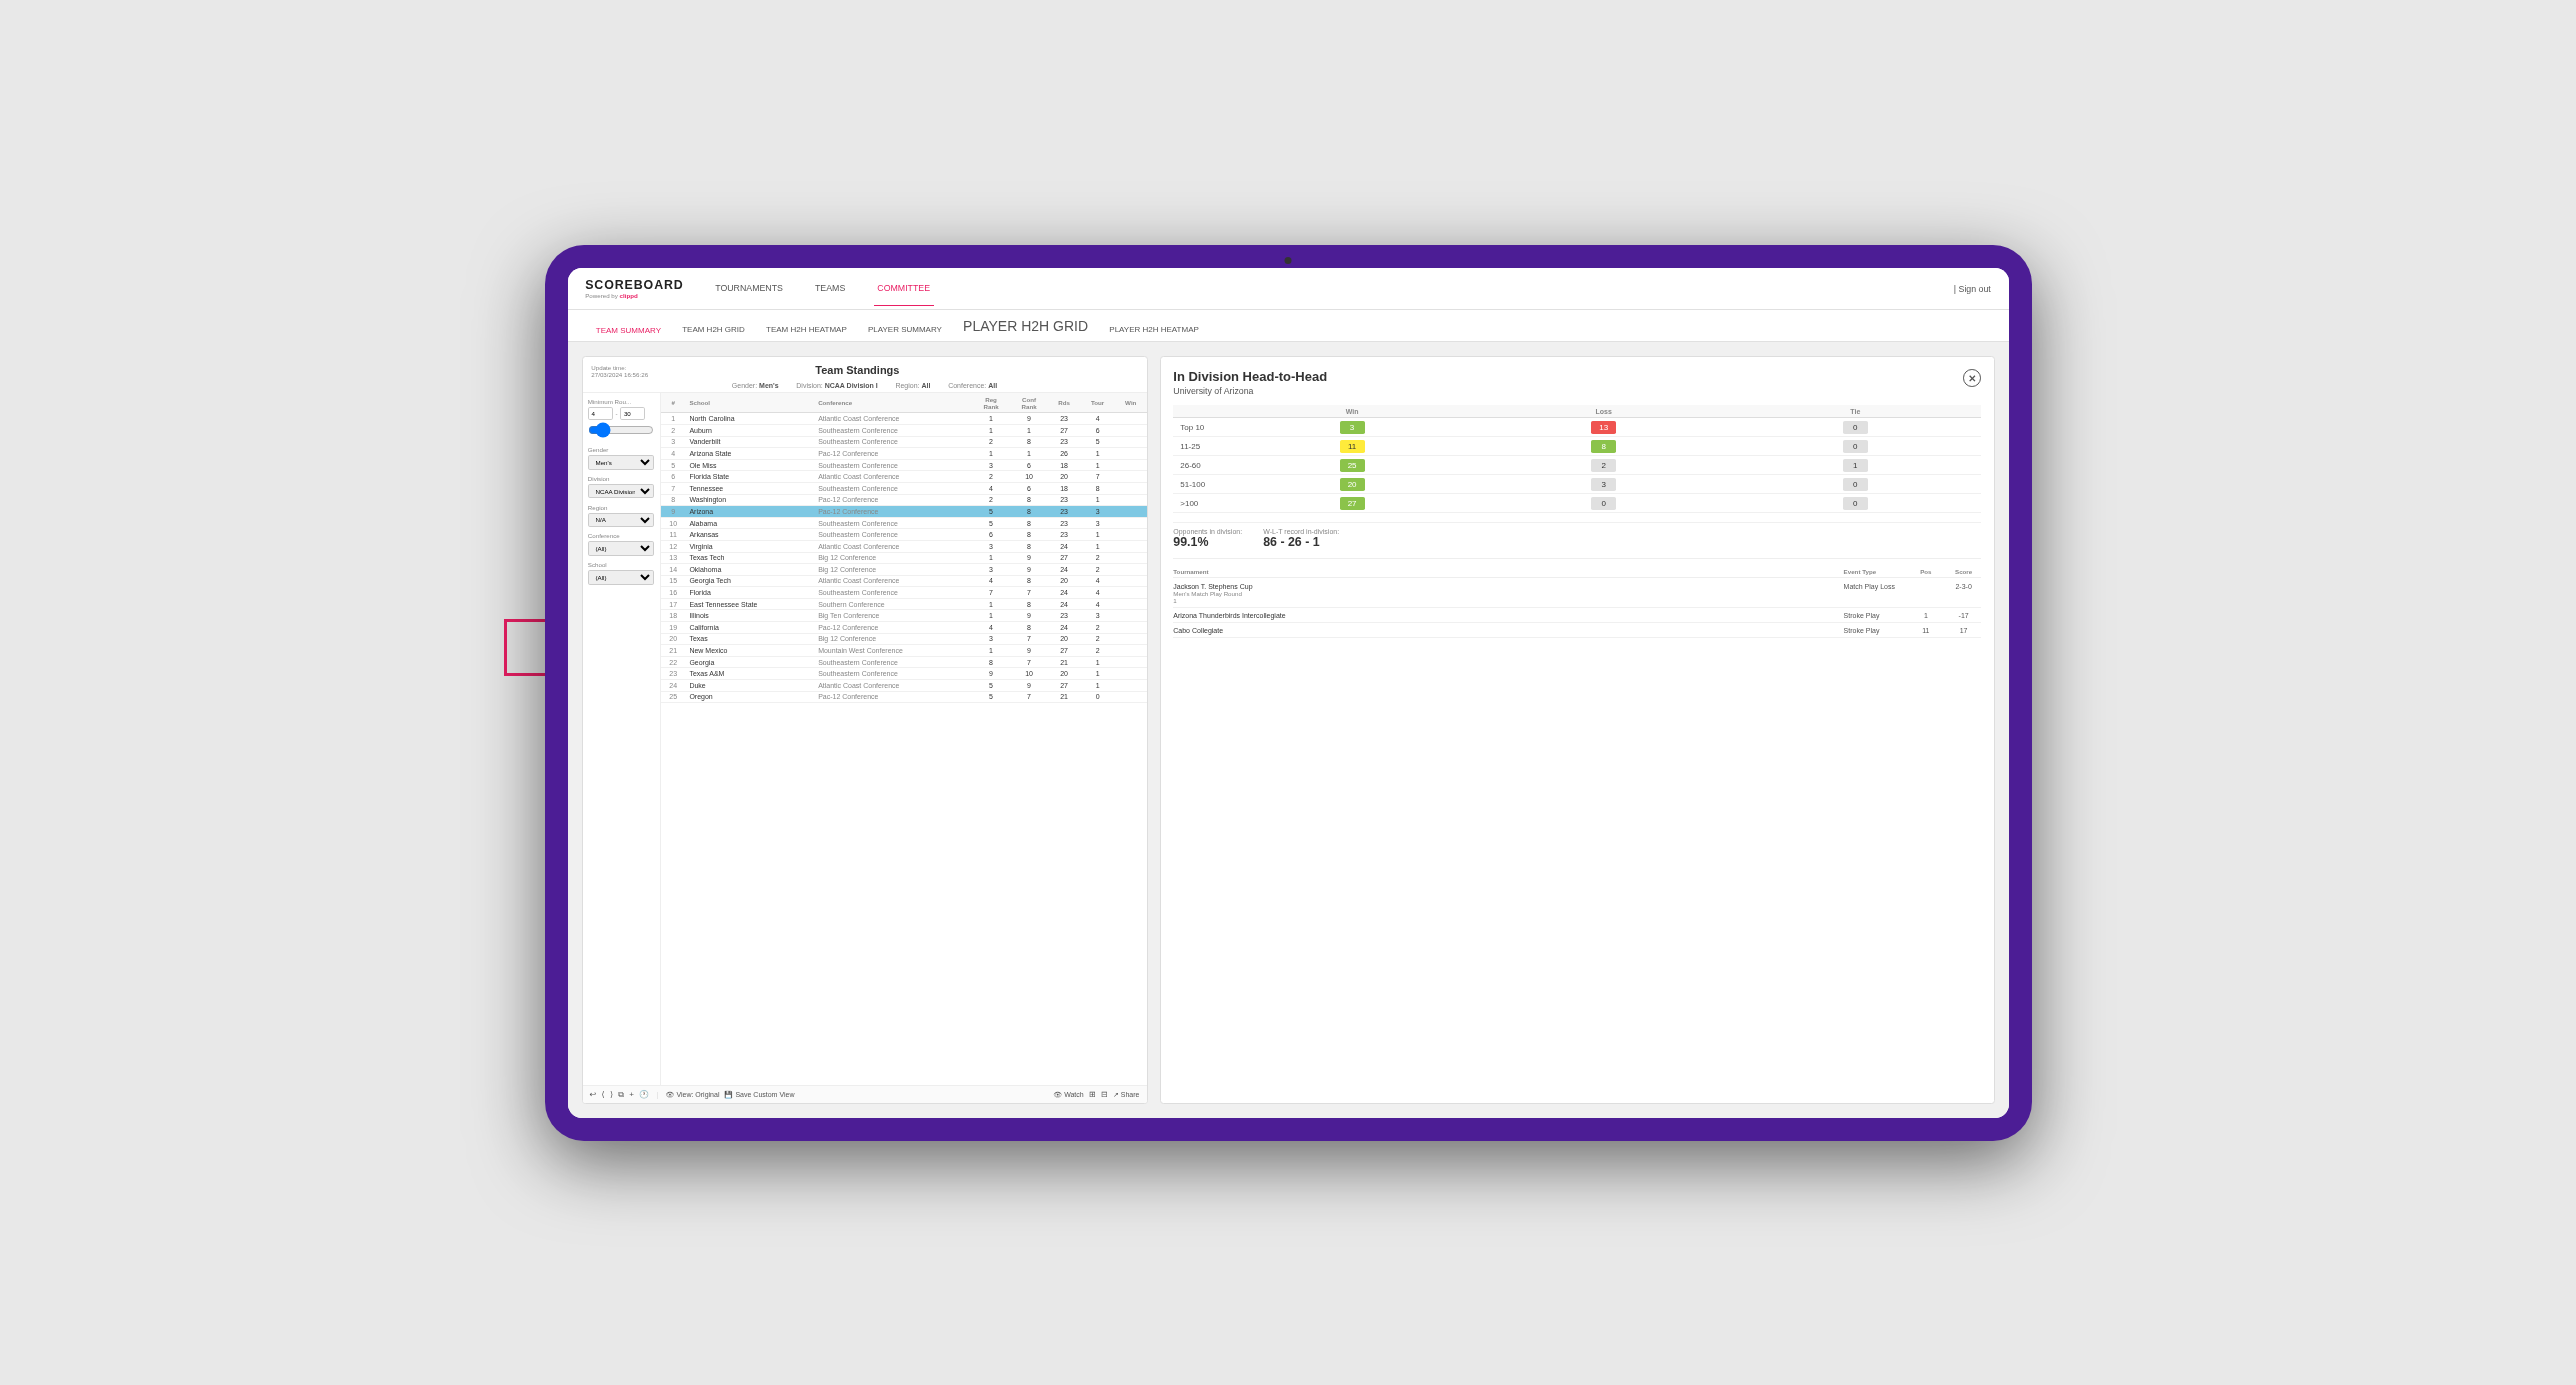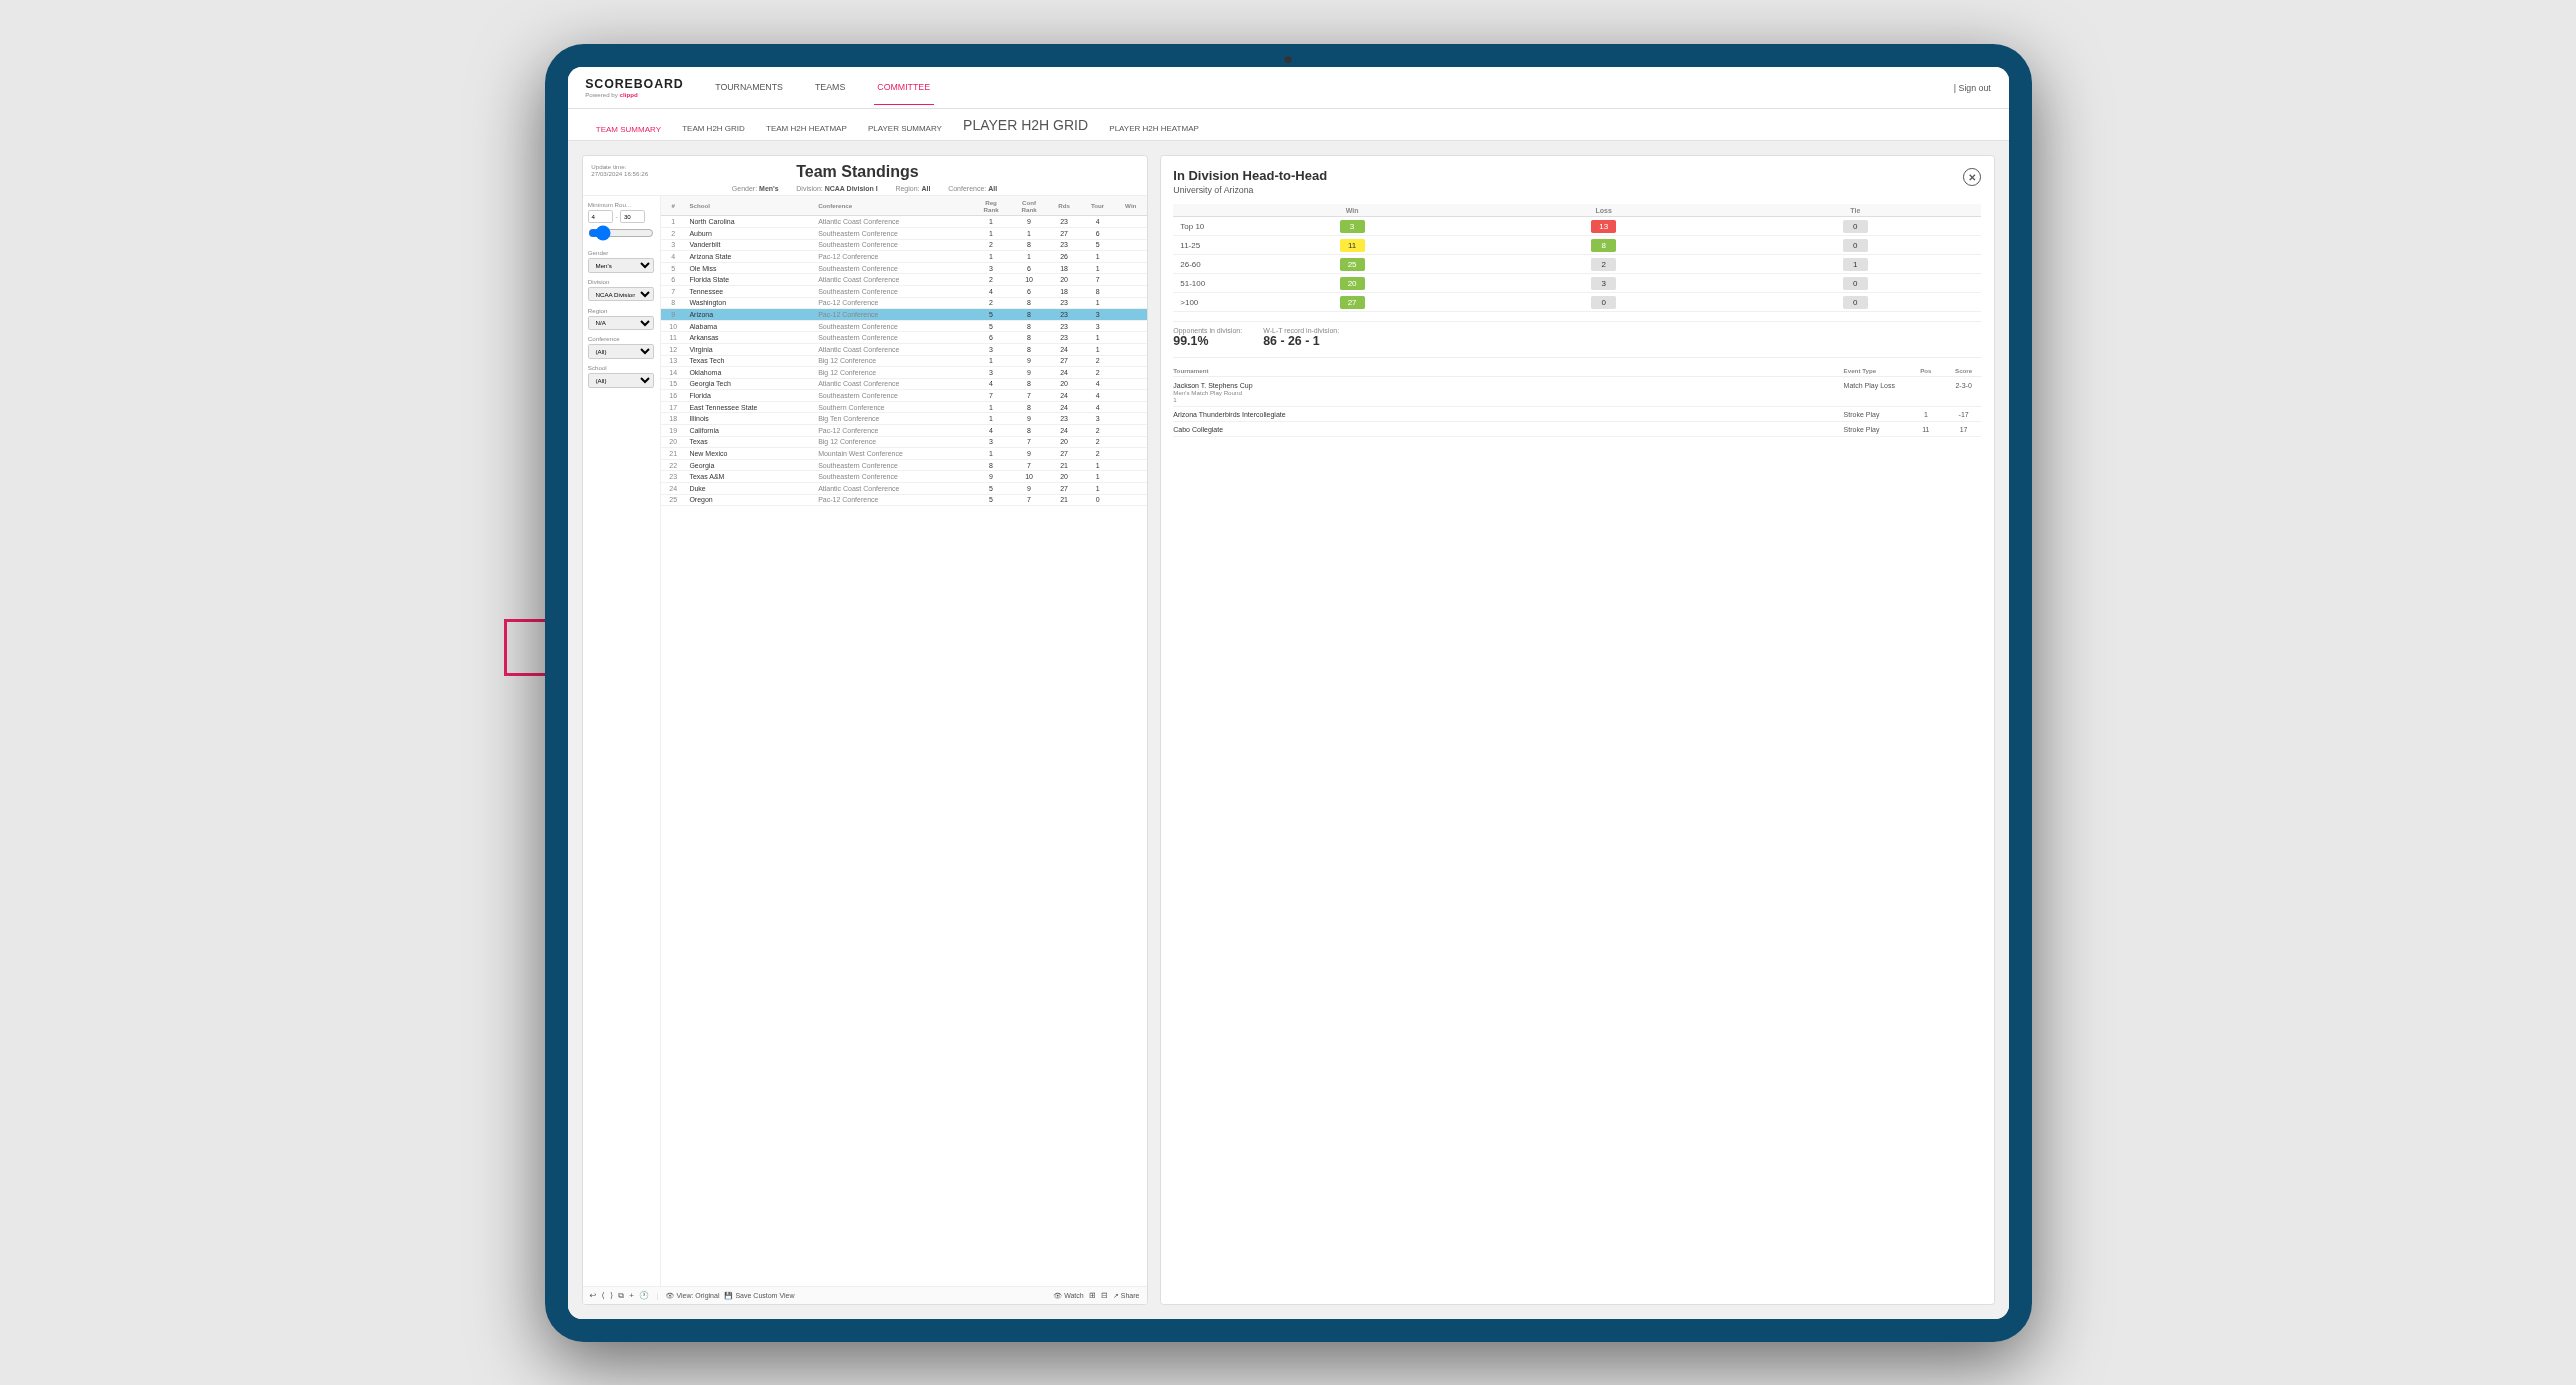--- a/index.html
+++ b/index.html
@@ -45,21 +45,21 @@
 
 
   <div style="position:absolute; left:504px; top:673px; width:230px; height:2.7px; background:#e91e63;">
     <div style="position:absolute; right:-8.8px; top:-6.2px; width:0; height:0; border-left:14px solid #e91e63; border-top:7px solid transparent; border-bottom:7px solid transparent;"></div>
   </div>
 
   <div style="position:absolute; left:504px; top:619px; width:2.7px; height:56px; background:#e91e63;"></div>
 
   <div style="position:absolute; left:504px; top:619px; width:88px; height:2.7px; background:#e91e63;"></div>
 
-  <div style="width:1487px; height:1298px; background:#0c4a6e; border-radius:39px; padding:23px; box-shadow: 0 21px 71px rgba(0,0,0,0.55); position:relative;">
+  <div style="width:1487px; height:896px; background:#4c1d95; border-radius:39px; padding:23px; box-shadow: 0 21px 71px rgba(0,0,0,0.55); position:relative;">
 
     <div style="position:absolute; top:12.4px; left:50%; transform:translateX(-50%); width:7px; height:7px; background:#333; border-radius:50%;"></div>
 
     <div style="width:100%; height:100%; background:#fff; border-radius:14px; overflow:hidden; display:flex; flex-direction:column;">
 
       <div style="display:flex; align-items:center; padding:0 17.7px; height:42px; border-bottom:0.9px solid #e0e0e0; background:#fff; flex-shrink:0;">
 
         <div style="display:flex; flex-direction:column; margin-right:28px;">
           <span style="font-size:12.4px; font-weight:900; letter-spacing:0.9px; color:#222;">SCOREBOARD</span>
           <span style="font-size:6.2px; color:#888;">Powered by <span style="color:#e91e63; font-weight:bold;">clippd</span></span>
@@ -86,21 +86,21 @@
       <div style="flex:1; background:#f0f0f0; padding:14px; display:flex; gap:12.4px; overflow:hidden;">
 
         <div style="background:#fff; border:0.9px solid #ddd; border-radius:3.5px; display:flex; flex-direction:column; width:566px; min-width:566px; font-size:8px; overflow:hidden;">
 
           <div style="display:flex; flex-direction:column; padding:7px 8.8px 3.5px; border-bottom:0.9px solid #eee;">
             <div style="display:flex; justify-content:space-between; align-items:flex-start;">
               <div>
                 <div style="font-size:6.2px; color:#888;"><span>Update time:</span></div>
                 <div style="font-size:6.2px; color:#888;">27/03/2024 16:56:26</div>
               </div>
-              <div style="font-size:16px; font-weight:bold; color:#333; text-align:center; flex:1;">Team Standings</div>
+              <div style="font-size:11px; font-weight:bold; color:#333; text-align:center; flex:1;">Team Standings</div>
               <div style="width:71px;"></div>
             </div>
             <div style="display:flex; gap:17.7px; justify-content:center; margin-top:3.5px; font-size:7px; color:#555;">
               <span><span style="color:#888;">Gender:</span> <strong>Men's</strong></span>
               <span><span style="color:#888;">Division:</span> <strong>NCAA Division I</strong></span>
               <span><span style="color:#888;">Region:</span> <strong>All</strong></span>
               <span><span style="color:#888;">Conference:</span> <strong>All</strong></span>
             </div>
           </div>
 

